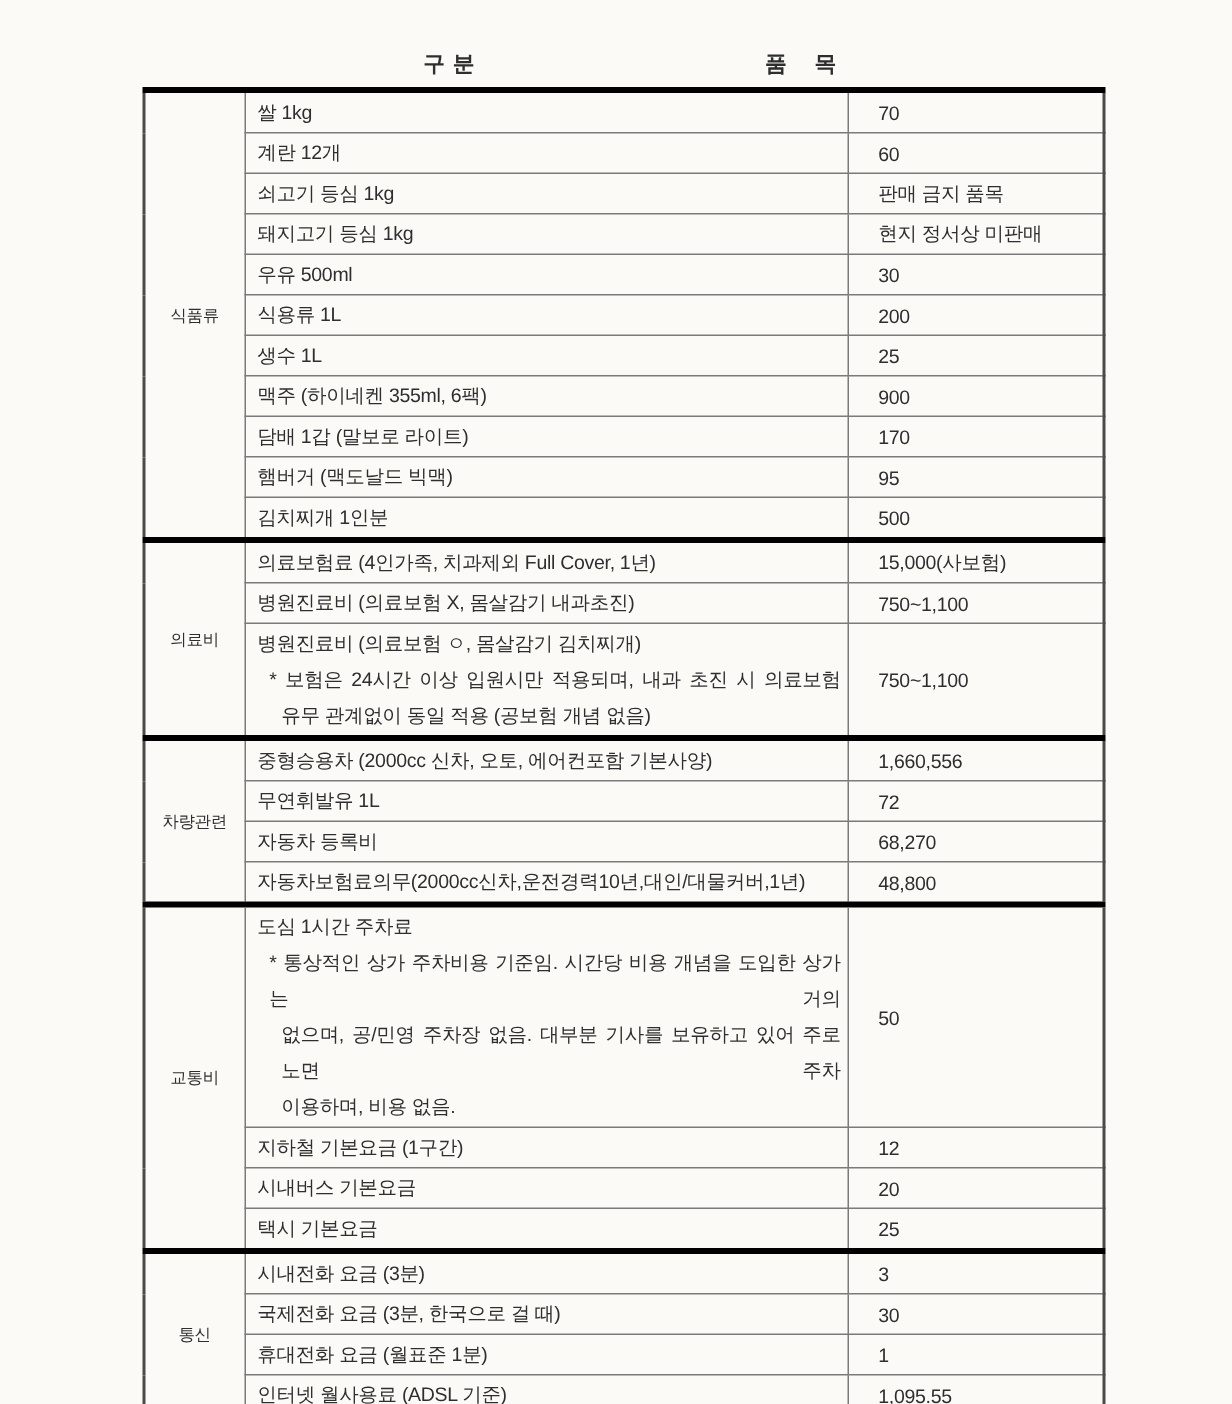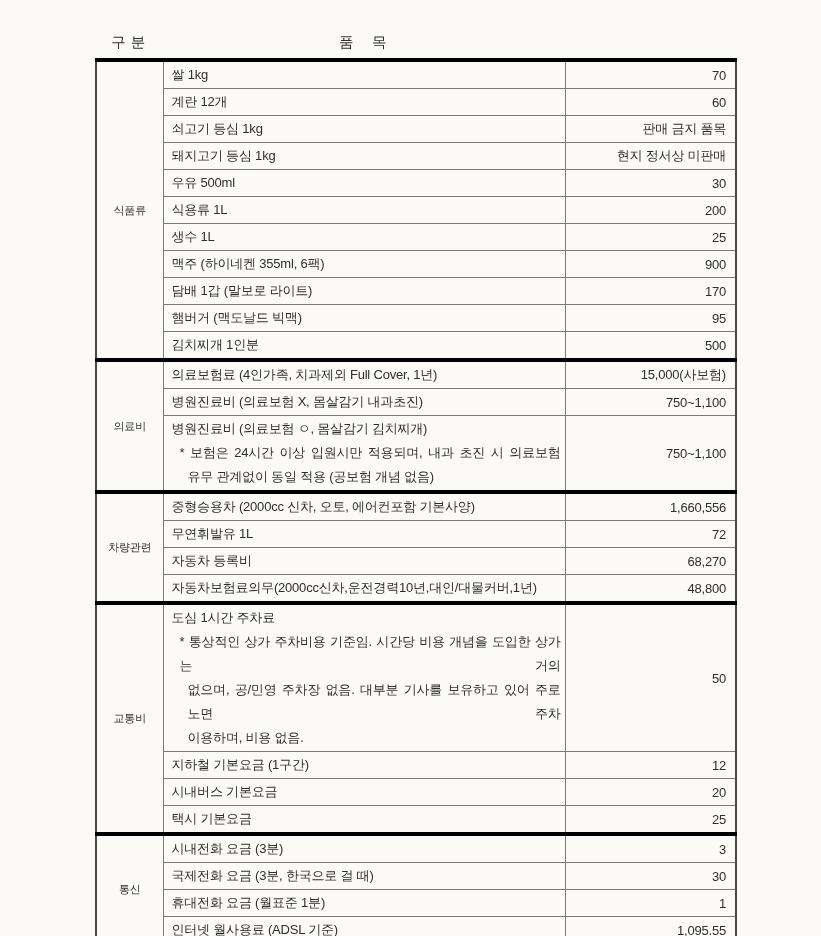--- a/index.html
+++ b/index.html
@@ -16,23 +16,24 @@
     position: absolute;
     left: 95px;
     top: 26px;
     width: 640px;
   }
   
   .hdr {
     display: flex;
     align-items: center;
     height: 32px;
-    font-weight: normal;
+    font-weight: bold;
     font-size: 14.5px;
     letter-spacing: 0.5px;
+    justify-content: flex-end;
   }
   .hdr > div { white-space: pre; text-align: center; }
   .hdr .h-cat  { width: 67px; }
   .hdr .h-item { width: 402px; }
   .hdr .h-val  { width: 171px; }
 
   table.price {
     border-collapse: collapse;
     table-layout: fixed;
     width: 640px;
@@ -51,23 +52,22 @@
     padding: 0;
   }
   tr.section-first td { border-top: 4px solid #000000; }
 
   td.cat {
     text-align: center;
     font-size: 11px;
   }
   td.item { padding: 1px 4px 1px 8px; }
   td.val  {
-    text-align: right;
     padding-right: 9px;
-    padding-left: 0;
+    padding-left: 20px;
   }
   .line {
     line-height: 24px;
     white-space: nowrap;
     overflow: hidden;
   }
   .line.wrapok { white-space: normal; }
   .line.just {
     text-align: justify;
     text-align-last: justify;

